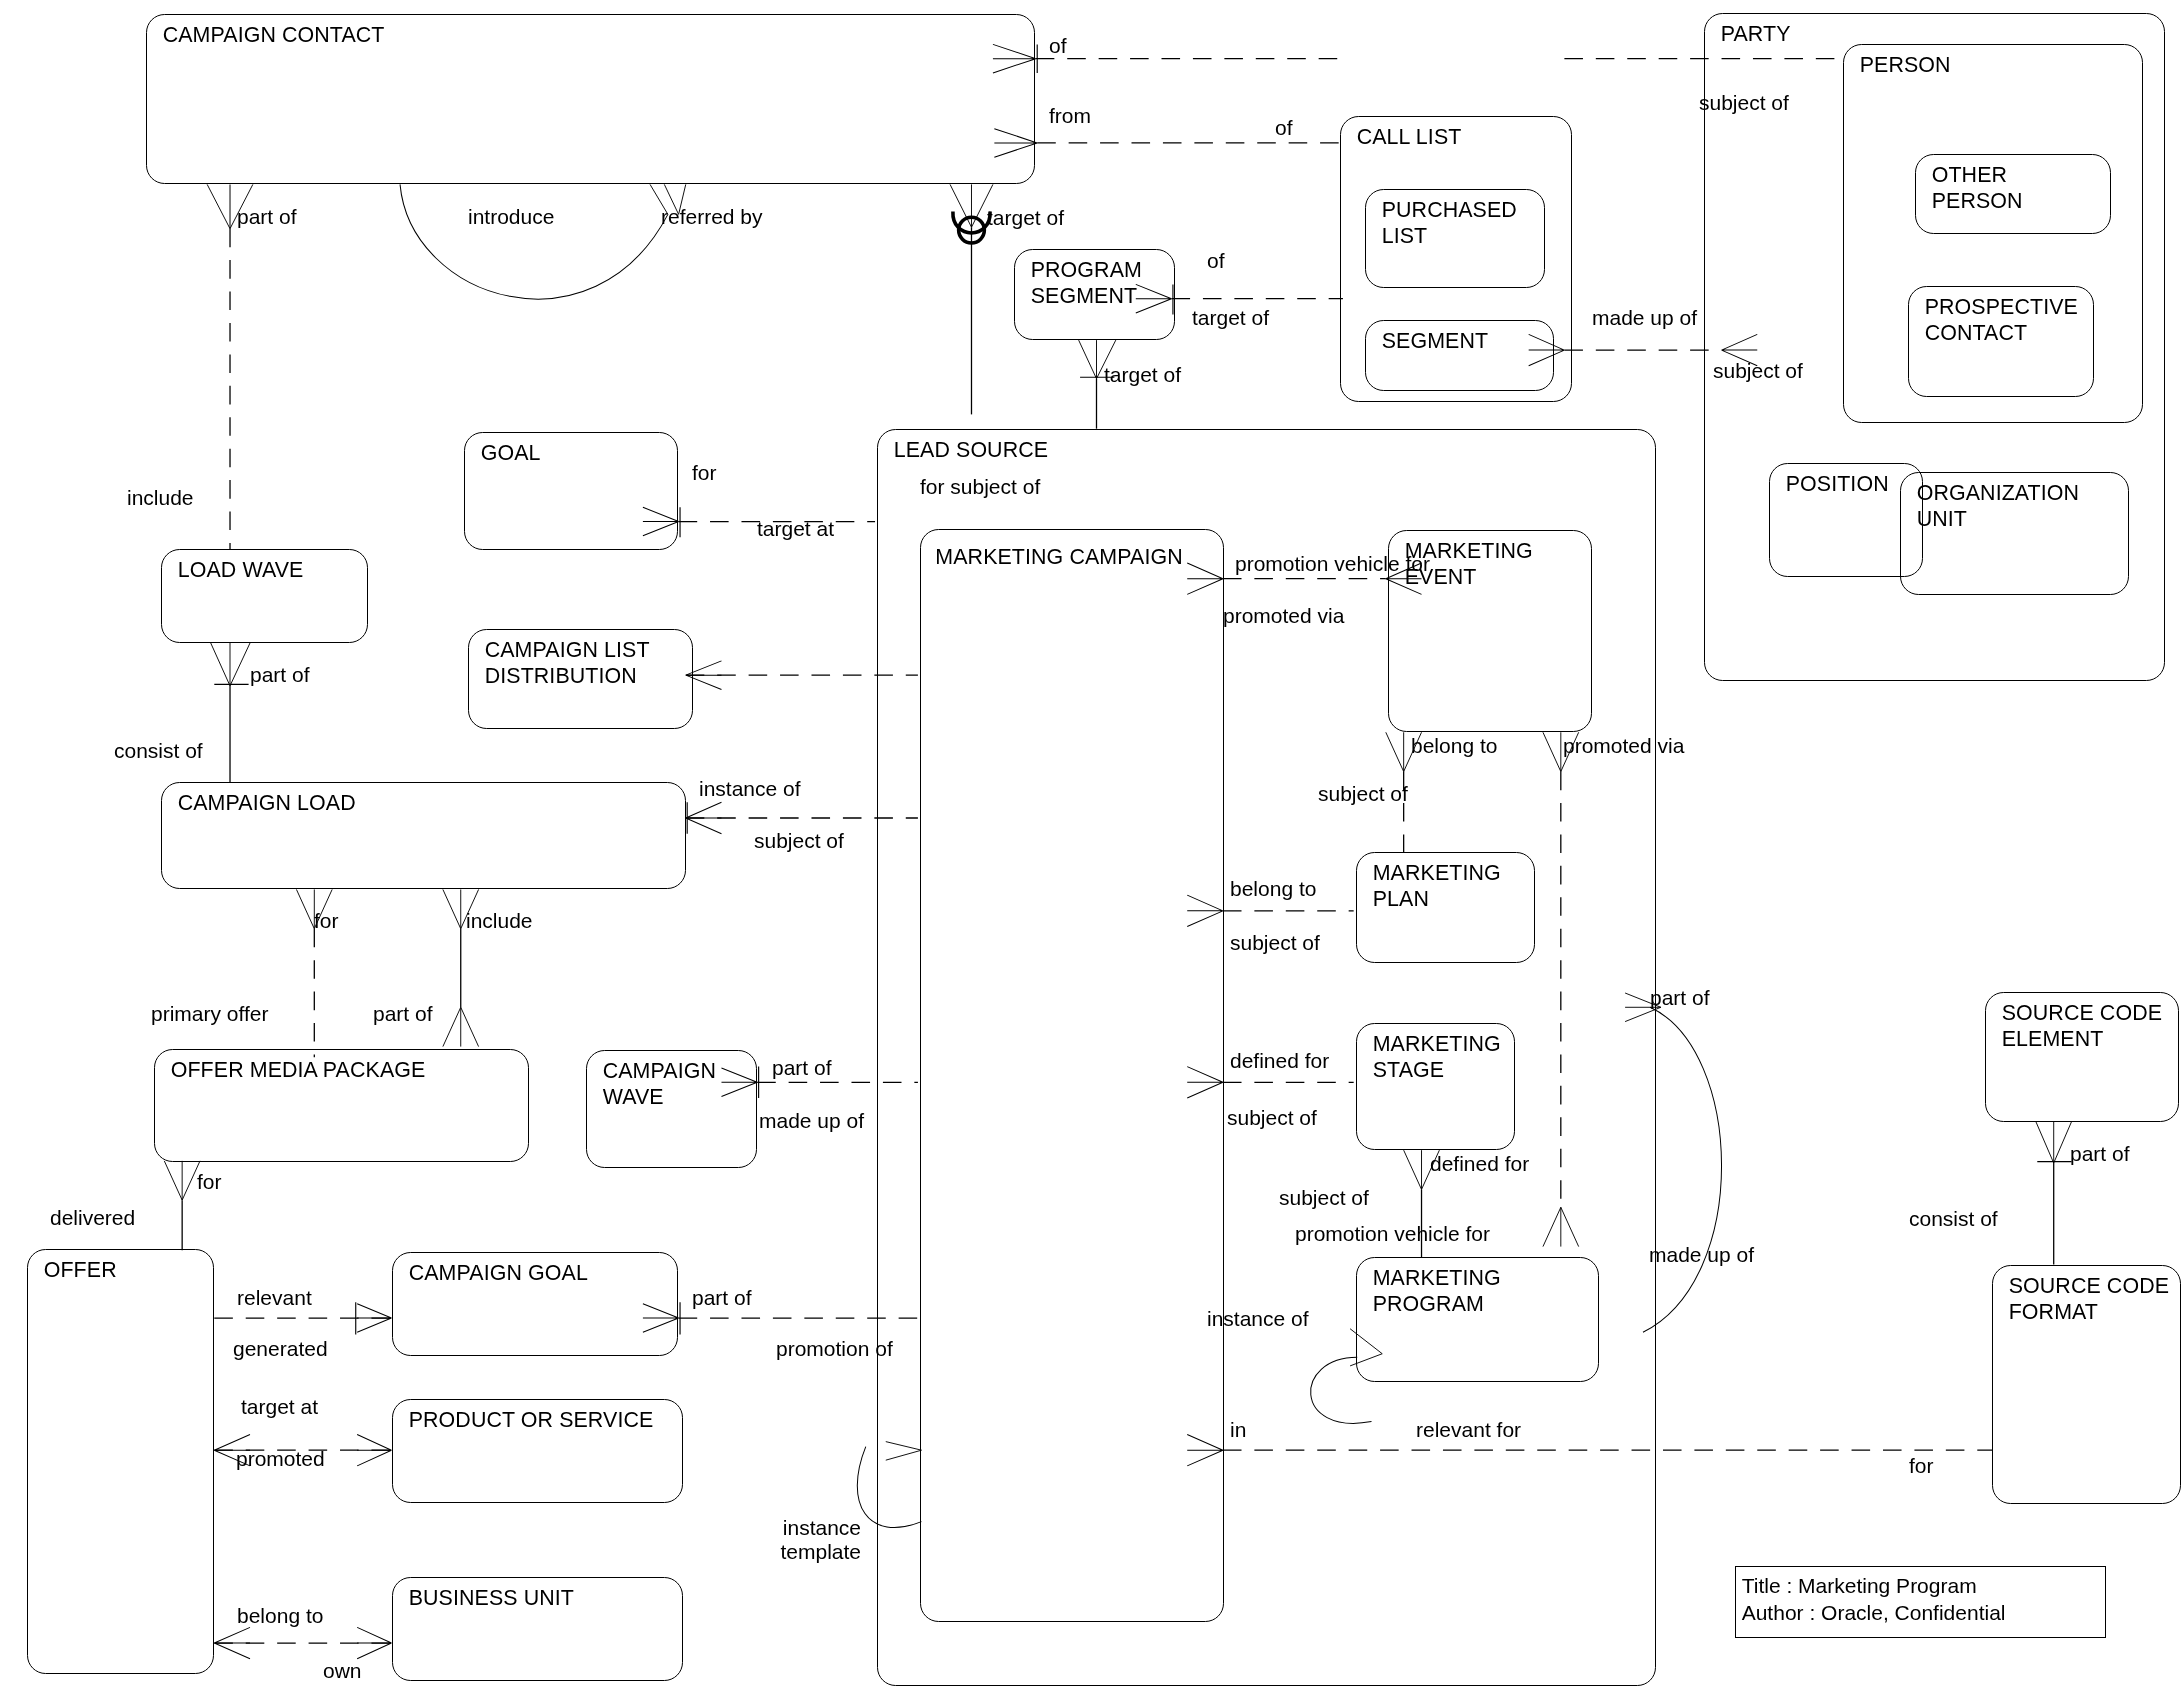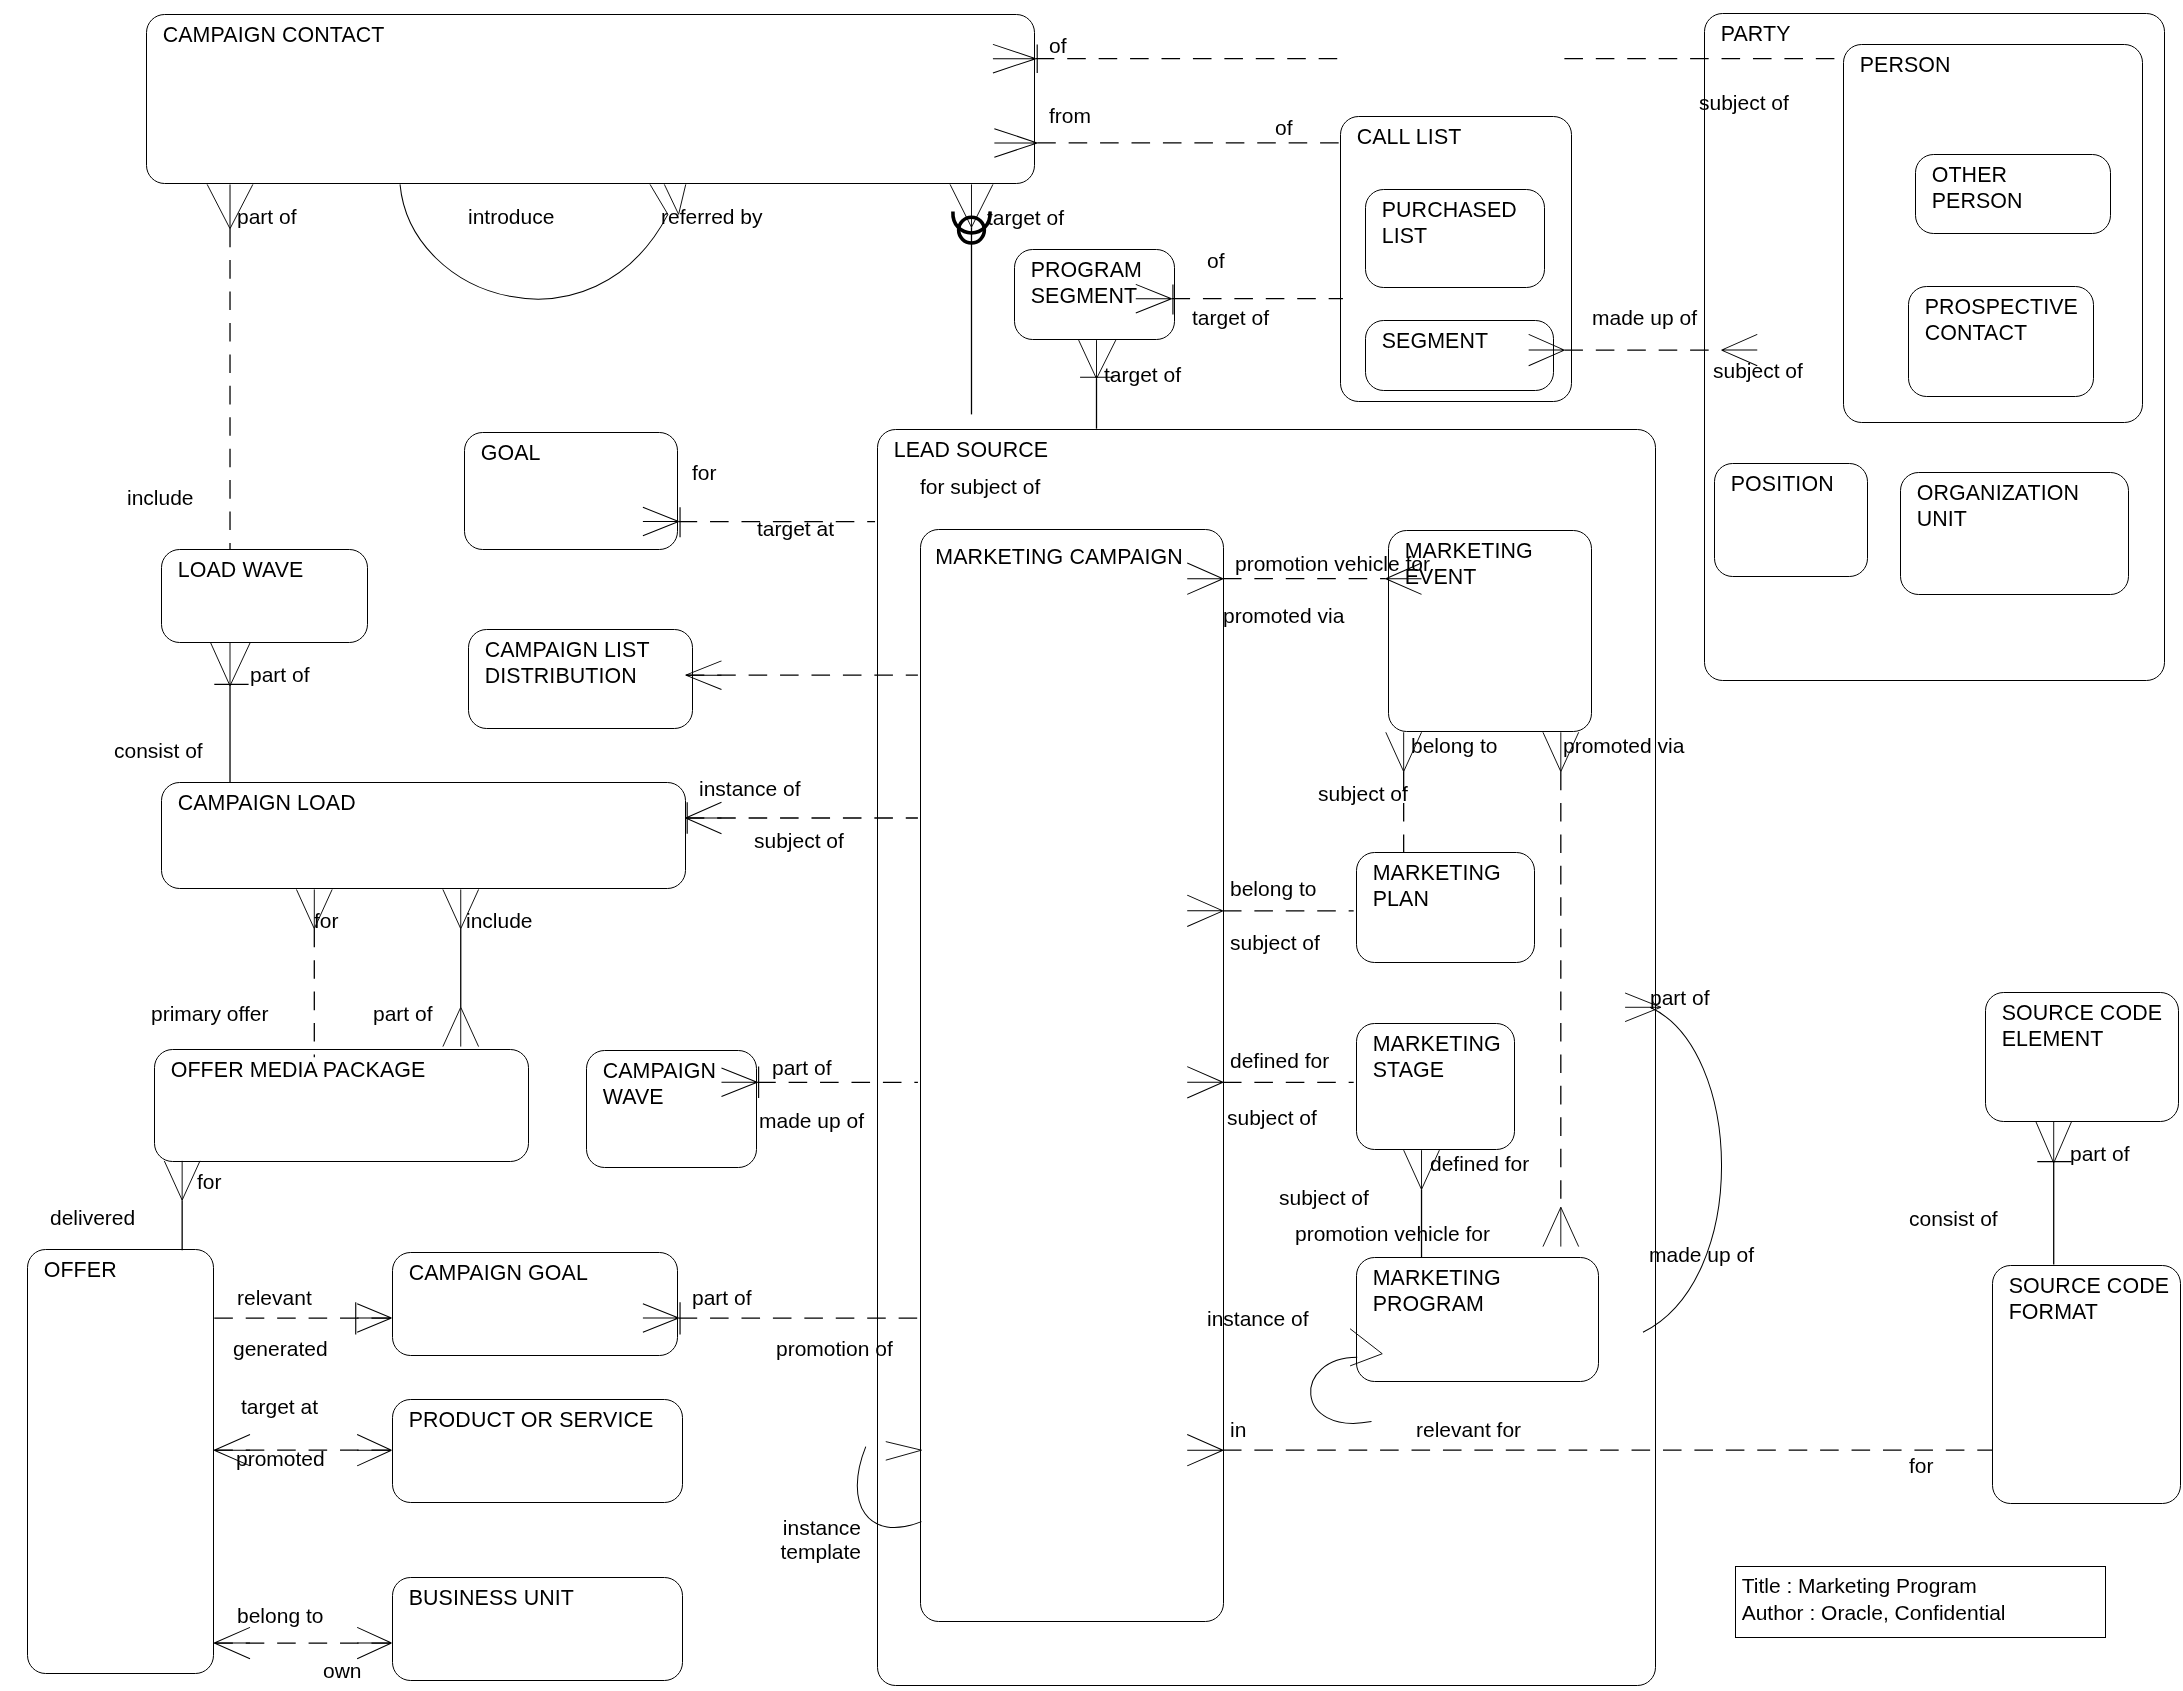--- a/index.html
+++ b/index.html
@@ -193,21 +193,21 @@
   <div class="ent" style="left:1915px;top:154px;width:196px;height:80px;">
     <span class="lbl">OTHER
 PERSON</span>
   </div>
 
   <div class="ent" style="left:1908px;top:286px;width:186px;height:111px;">
     <span class="lbl">PROSPECTIVE
 CONTACT</span>
   </div>
 
-  <div class="ent" style="left:1714px;top:463px;width:154px;height:114px;">
+  <div class="ent" style="left:1769px;top:463px;width:154px;height:114px;">
     <span class="lbl">POSITION</span>
   </div>
 
   <div class="ent" style="left:1900px;top:472px;width:229px;height:123px;">
     <span class="lbl">ORGANIZATION
 UNIT</span>
   </div>
 
   <div class="ent" style="left:1340px;top:116px;width:232px;height:286px;">
     <span class="lbl">CALL LIST</span>

